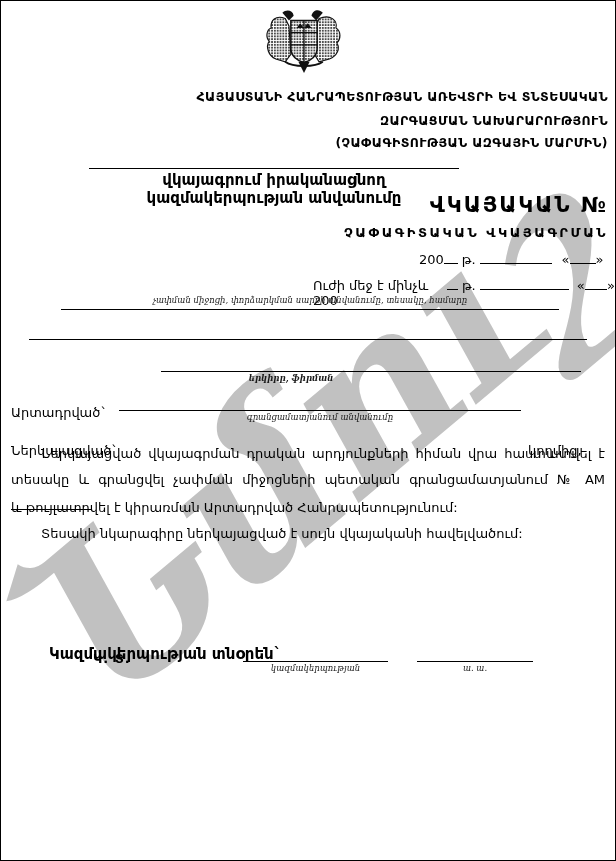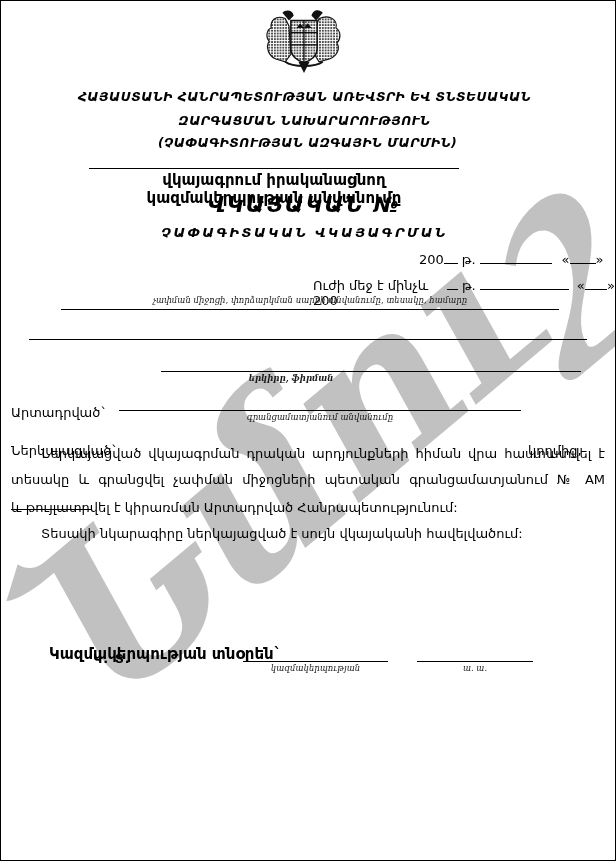--- a/index.html
+++ b/index.html
@@ -6,21 +6,21 @@
   .page{
     position:relative;
     width:614px;height:859px;
     background:#fff;
     border:1px solid #000;
     overflow:hidden;
     font-family:"DejaVu Sans",sans-serif;
     color:#000;
   }
   .abs{position:absolute;}
-  .center{left:0;right:7px;text-align:center;font-style:italic;}
+  .center{left:0;right:7px;text-align:right;}
   .hdr{font-weight:bold;font-size:12.5px;letter-spacing:.4px;}
   .rule{border-top:1.5px solid #000;height:0;}
   .thinrule{border-top:1px solid #000;height:0;}
   .cap{font-family:"DejaVu Serif",serif;font-style:italic;font-size:8.5px;color:#1a1a1a;}
   .capb{font-weight:bold;font-size:15px;}
   .title{font-weight:bold;font-size:21px;letter-spacing:2px;}
   .subtitle{font-weight:bold;font-size:13px;letter-spacing:2.5px;}
   .blank{display:inline-block;border-bottom:1px solid #000;height:12px;vertical-align:baseline;}
   .rowtext{font-size:13px;margin-top:48px;}
   .para{font-size:13px;line-height:26px;text-align:justify;}

